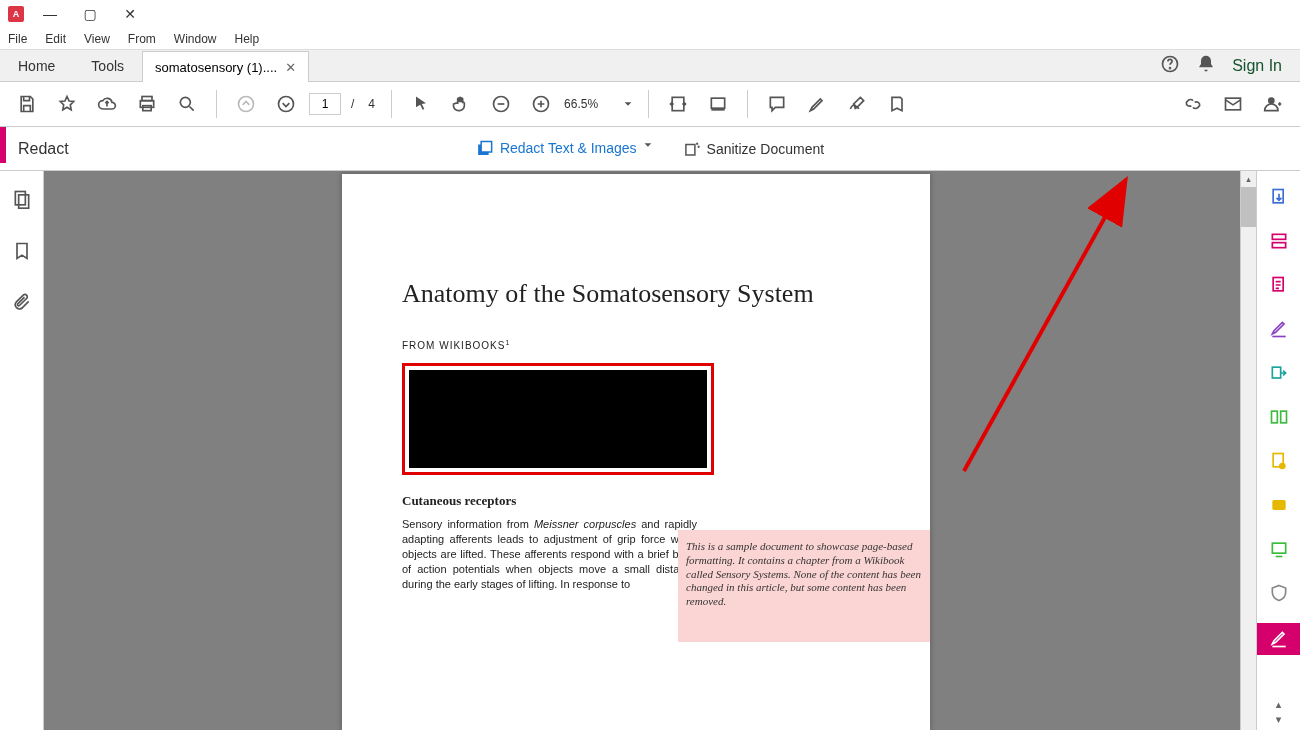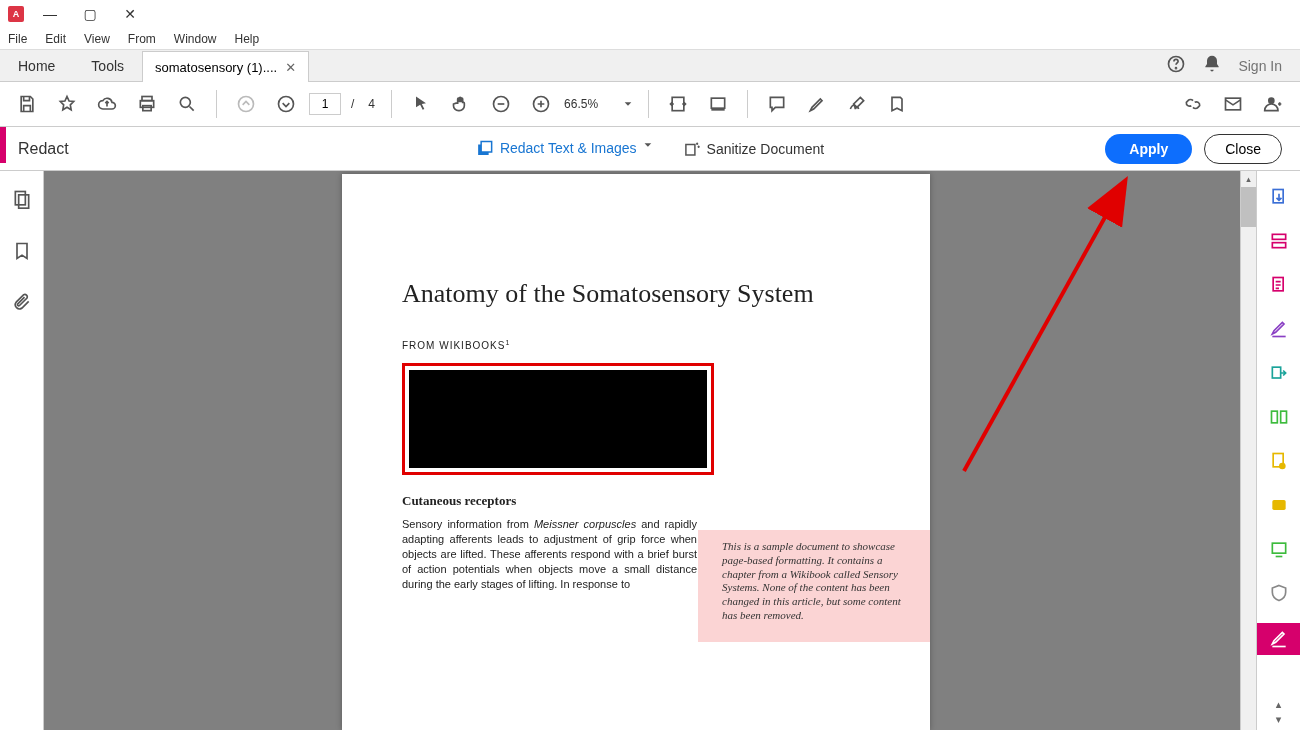--- a/index.html
+++ b/index.html
@@ -15,21 +15,21 @@
 .menubar { height: 22px; display: flex; align-items: center; padding: 0 8px; gap: 18px; font-size: 12px; color: #333; border-bottom: 1px solid #ddd;}
 .menubar span { cursor: default; }
 
 
 .tabarea { height: 32px; background: #f0f0f0; display: flex; align-items: center; border-bottom: 1px solid #ccc; }
 .tabarea .Home, .tabarea .Tools { padding: 0 18px; height: 100%; display:flex; align-items:center; font-size: 14px; color:#333;}
 .doctab { background: #fff; height: 100%; display:flex; align-items:center; padding: 0 12px; font-size: 13px; border-top:1px solid #ccc; border-left:1px solid #ccc; border-right:1px solid #ccc; gap:8px; position:relative; top:1px;}
 .doctab .close { color:#666; font-size:13px;}
 .tabarea .right { margin-left:auto; display:flex; align-items:center; gap:16px; padding-right:18px;}
 .tabarea .right .icon { color:#555; }
-.signin { font-size:14px; color:#737373; }
+.signin { font-size:16px; color:#14532d; }
 
 
 .toolbar { height: 45px; border-bottom: 1px solid #ccc; display:flex; align-items:center; padding: 0 10px; gap:6px;}
 .toolbar .tbtn { width:34px; height:34px; display:flex; align-items:center; justify-content:center; color:#555; }
 .toolbar .sep { width:1px; height:28px; background:#ccc; margin:0 6px;}
 .pageinput { width:32px; height:22px; border:1px solid #ccc; text-align:center; font-size:12px;}
 .pageof { font-size:12px; color:#333; margin:0 4px;}
 .zoomval { font-size:12px; color:#333; width:50px;}
 .toolbar .rightgroup { margin-left:auto; display:flex; gap:6px; align-items:center;}
 
@@ -51,21 +51,21 @@
 .collapse-handle { width:12px; height:50px; border:1px solid #ccc; border-left:none; display:flex; align-items:center; justify-content:center; position:absolute; left:44px; top:430px; background:#fff; font-size:10px; color:#666;}
 
 .docview { flex:1; background:#808080; position:relative; overflow:hidden;}
 .page { position:absolute; background:#fff; width:588px; left:298px; top:3px; bottom:0; padding:0; box-shadow:0 0 6px rgba(0,0,0,.3);}
 .pagecontent { padding: 105px 60px 0 60px;}
 .ptitle { font-family: Georgia, serif; font-size:26px; color:#222; margin-bottom:30px;}
 .pfrom { font-family: Georgia, serif; font-size:10px; letter-spacing:1px; text-transform:uppercase; color:#222;}
 .pfrom .sup { font-size:7px; vertical-align:super;}
 .redactbox { border:3px solid #e00000; width:312px; height:112px; margin-top:12px; position:relative; padding:4px;}
 .redactbox .black { background:#000; width:100%; height:100%;}
-.sidebox { position:absolute; right:0; top:356px; width:232px; height:112px; background:#fbd4d4; padding:10px 24px; font-style:italic; font-family: Georgia, serif; font-size:11px; line-height:1.25; color:#333;}
+.sidebox { position:absolute; right:0; top:356px; width:252px; height:112px; background:#fbd4d4; padding:10px 8px; font-style:italic; font-family: Georgia, serif; font-size:11px; line-height:1.25; color:#333;}
 .subhead { font-family: Georgia, serif; font-weight:bold; font-size:13px; margin-top:18px; color:#222;}
 .body { font-family: Georgia, serif; font-size:11px; text-align:justify; margin-top:8px; line-height:1.35; color:#222;}
 .body .ital { font-style:italic;}
 
 .scrollbar { width:16px; background:#f0f0f0; border-left:1px solid #ccc; position:relative;}
 .scrollbar .up { position:absolute; top:0; width:100%; height:16px; display:flex; align-items:center; justify-content:center; font-size:9px; color:#666;}
 .scrollbar .thumb { position:absolute; top:16px; width:100%; height:40px; background:#c0c0c0;}
 
 .rightsidebar { width:44px; border-left:1px solid #ccc; display:flex; flex-direction:column; align-items:center; padding-top:12px; gap:16px; position:relative;}
 .rightsidebar .rbtn { width:28px; height:28px; display:flex; align-items:center; justify-content:center;}
@@ -260,24 +260,20 @@
           <path d="M2 4l4 4 4-4z"></path>
         </svg>
     </div>
     <div class="sanitize">
       <svg width="18" height="18" viewBox="0 0 24 24" fill="none" stroke="#555" stroke-width="2">
           <rect x="4" y="6" width="12" height="14"></rect>
           <path d="M18 4l2 2m0-2l-2 2m2 2l2 2m0-2l-2 2"></path>
         </svg>
       <span>Sanitize Document</span>
     </div>
-  </div>
-  <div class="redactright">
-    <button class="btn-apply">Apply</button>
-    <button class="btn-close">Close</button>
   </div>
 </div>
 
 <div class="mainarea">
 
   <div class="leftsidebar">
     <div class="sbtn"><svg class="ico" viewBox="0 0 24 24" fill="none" stroke="currentColor" stroke-width="2">
           <rect x="4" y="3" width="12" height="16"></rect>
           <rect x="8" y="7" width="12" height="16"></rect>
         </svg></div>

